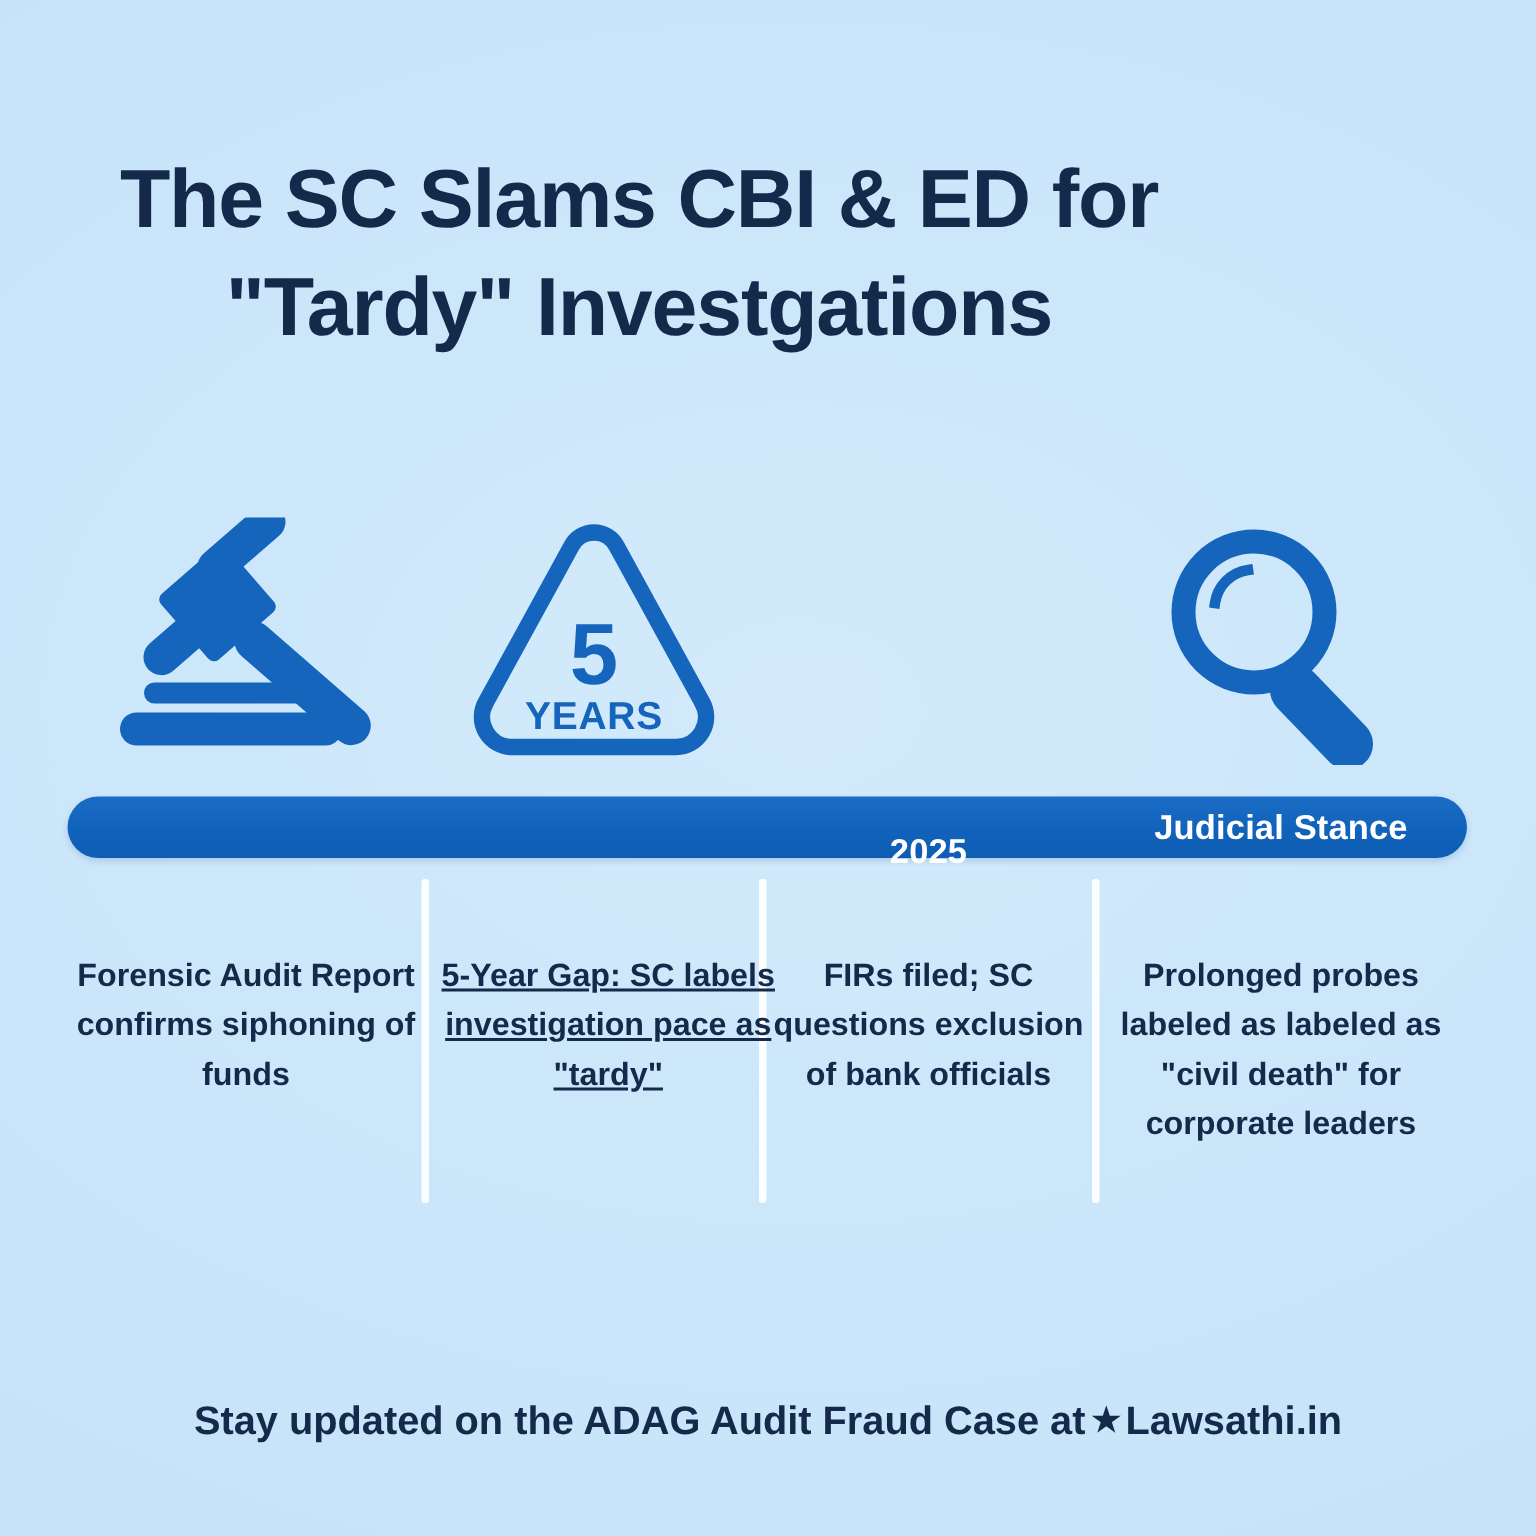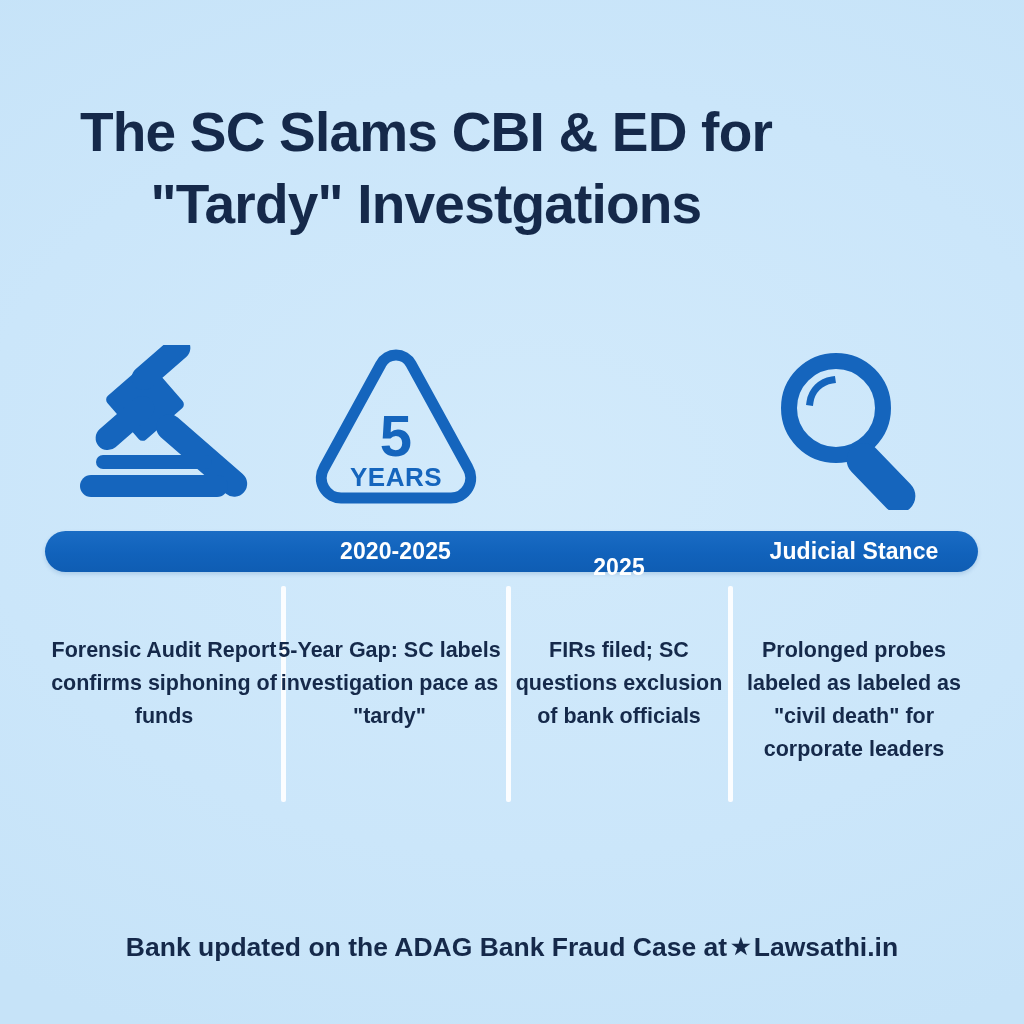--- a/index.html
+++ b/index.html
@@ -115,21 +115,21 @@
   .desc-cell {
     position: absolute;
     top: 0;
     color: #15294a;
     font-size: 21.5px;
     font-weight: bold;
     line-height: 33px;
     text-align: center;
   }
   .desc-cell.c1 { left: 0px;   width: 238px; }
-  .desc-cell.c2 { left: 232px; width: 225px; }
+  .desc-cell.c2 { left: 248px; width: 225px; text-decoration: underline; }
   .desc-cell.c3 { left: 463px; width: 222px; }
   .desc-cell.c4 { left: 685px; width: 248px; }
 
   
   .footer {
     position: absolute;
     left: 0;
     top: 932px;
     width: 1024px;
     text-align: center;
@@ -195,33 +195,32 @@
           <circle cx="72" cy="68" r="47" stroke-width="16"></circle>
           <path d="M46 62 a26 26 0 0 1 22 -22" stroke-width="7" stroke-linecap="square"></path>
         </g>
         <rect x="100" y="96" width="34" height="84" rx="17" transform="rotate(-44 117 138)" fill="#1565bd"></rect>
       </svg>
     </div>
 
   </div>
 
   <div class="timeline-bar">
-    <div class="seg s2">2020-2025</div>
     <div class="seg s3">2025</div>
     <div class="seg s4">Judicial Stance</div>
   </div>
 
   <div class="divider d1"></div>
   <div class="divider d2"></div>
   <div class="divider d3"></div>
 
   <div class="desc-row">
     <div class="desc-cell c1">Forensic Audit Report confirms siphoning of funds</div>
     <div class="desc-cell c2">5-Year Gap: SC labels investigation pace as "tardy"</div>
     <div class="desc-cell c3">FIRs filed; SC questions exclusion of bank officials</div>
     <div class="desc-cell c4">Prolonged probes labeled as labeled as "civil death" for corporate leaders</div>
   </div>
 
   <div class="footer">
-    <span>Bank updated on the ADAG Bank Fraud Case at</span><span class="star">★</span><span class="site">Lawsathi.in</span>
+    <span>Stay updated on the ADAG Audit Fraud Case at</span><span class="star">★</span><span class="site">Lawsathi.in</span>
   </div>
 
 </div>
 
 </body></html>

